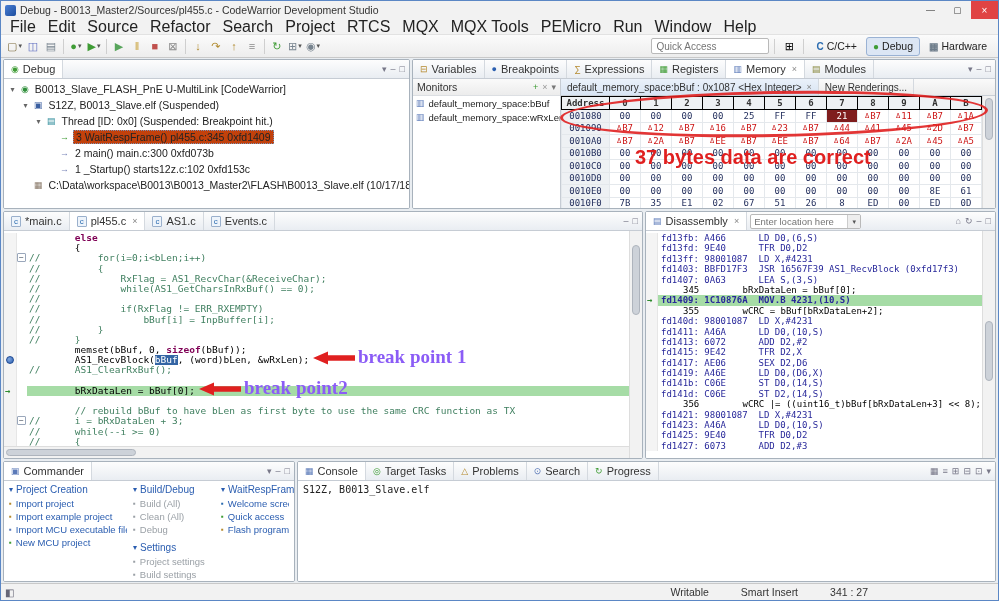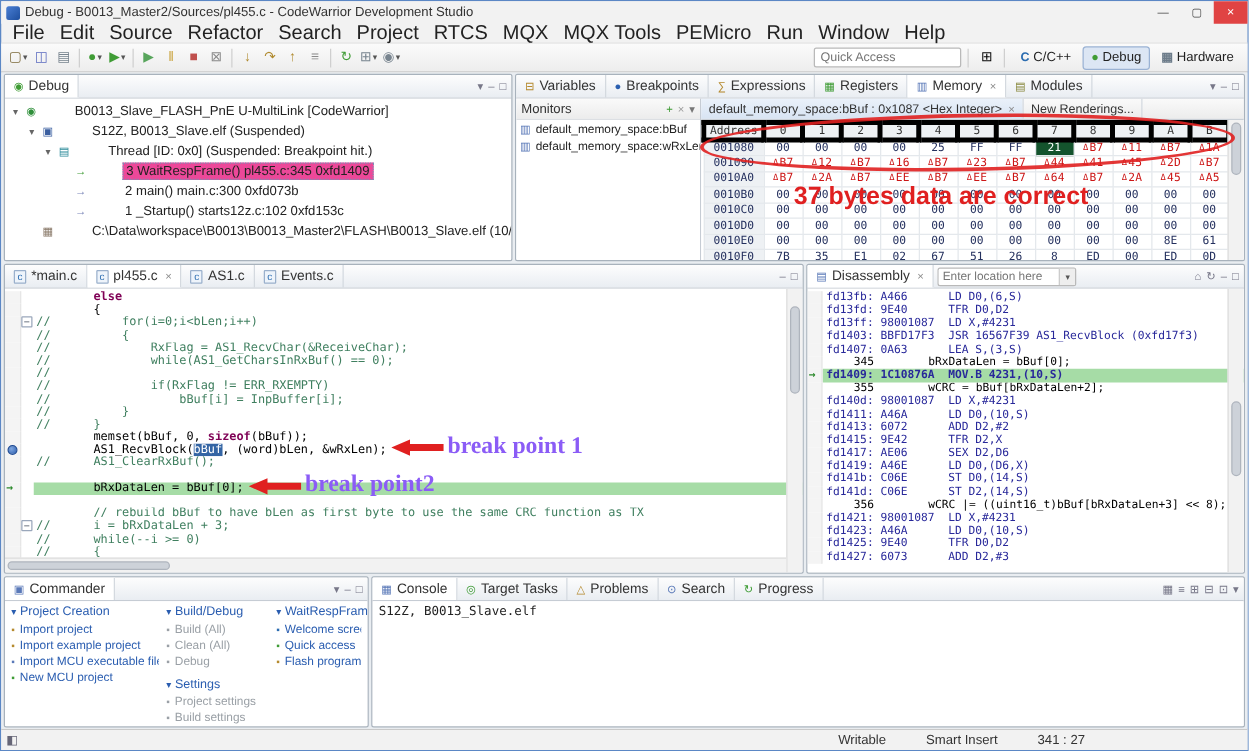--- a/index.html
+++ b/index.html
@@ -49,41 +49,41 @@
   .tab-x{font-size:9px;color:#888;margin-left:2px;}
   .phd-spacer{flex:1;}
   .phd-icons{display:flex;align-items:center;gap:4px;padding:0 4px;color:#778;font-size:9px;}
   .phd-icons span{cursor:default;}
 
   
   .tree{flex:1;padding-top:2px;font-size:10.5px;color:#222;overflow:hidden;background:#fff;}
   .tree-row{height:16px;display:flex;align-items:center;gap:4px;white-space:nowrap;}
   .tree-exp{width:9px;font-size:8px;color:#666;text-align:center;flex:none;}
   .tree-icon{font-size:9px;flex:none;}
-  .tree-label{padding:0 2px;margin-left:25px;}
-  .tree-row.selected .tree-label{background:#ec4899;border:1px dotted #7a92b8;}
+  .tree-label{padding:0 2px;}
+  .tree-row.selected .tree-label{background:#c2410c;border:1px dotted #7a92b8;}
 
   
   .views-body{flex:1;display:flex;min-height:0;}
   .monitors{width:148px;flex:none;border-right:1px solid #c6ccd4;display:flex;flex-direction:column;background:#fff;}
   .mon-header{height:17px;flex:none;display:flex;align-items:center;gap:3px;padding:0 4px;background:linear-gradient(#fafafa,#ececec);border-bottom:1px solid #dcdfe3;font-size:10.5px;color:#333;}
   .mon-hicons{margin-left:auto;display:flex;gap:4px;font-size:9px;}
   .mon-item{display:flex;align-items:center;gap:4px;height:14px;font-size:9.5px;color:#222;padding:0 3px;white-space:nowrap;overflow:hidden;}
   .mon-icon{color:#5a79b8;font-size:9px;}
   .mem-area{flex:1;display:flex;flex-direction:column;min-width:0;}
   .rend-tabs{height:17px;flex:none;display:flex;align-items:stretch;background:linear-gradient(#fafafa,#ececec);border-bottom:1px solid #c9cfd6;font-size:10px;}
   .rtab{display:flex;align-items:center;gap:3px;padding:0 6px;border-right:1px solid #d4d9df;color:#333;white-space:nowrap;}
   .rtab.active{background:linear-gradient(#eaf1fa,#d8e4f3);}
   .mem-wrap{position:relative;flex:1;background:#fff;overflow:hidden;}
   table.mem{border-collapse:collapse;font-family:"DejaVu Sans Mono",monospace;font-size:9px;}
-  .mem th{background:#eef1f4;border:4px solid #000000;font-weight:normal;color:#333;height:13px;}
+  .mem th{background:#eef1f4;border:1px solid #000000;font-weight:bold;color:#333;height:13px;}
   .mem td{border:1px solid #e4e8ec;text-align:center;height:12.5px;color:#24305e;width:31px;}
   .mem th.addr-h,.mem td.addr{width:48px;background:#eef1f4;}
   .mem td.chg{color:#cc1616;}
-  .mem td.sel{background:#14532d;color:#fff;text-align:center;}
+  .mem td.sel{background:#7f1d1d;color:#fff;text-align:center;}
   .delta{font-size:7px;margin-right:1px;vertical-align:1px;}
 
   
   .etabs{height:19px;display:flex;align-items:stretch;background:linear-gradient(#fdfdfd,#e9edf2);border-bottom:1px solid #c6ccd4;font-size:11px;flex:none;}
   .etab{display:flex;align-items:center;gap:4px;padding:0 7px;border-right:1px solid #d4d9df;color:#333;white-space:nowrap;}
   .etab.active{background:#fff;}
   .file-icon{width:10px;height:11px;border:1px solid #9ab0cc;background:#eef4fb;color:#2b6cb0;font-size:8px;line-height:9px;text-align:center;border-radius:1px;}
   .ed-body{position:relative;flex:1;overflow:hidden;font-family:"DejaVu Sans Mono",monospace;font-size:9.5px;line-height:10.2px;padding-top:2px;background:#fff;}
   .ed-line{display:flex;height:10.2px;white-space:pre;}
   .ed-margin{width:13px;flex:none;background:#f4f4f4;border-right:1px solid #e6e6e6;position:relative;}

